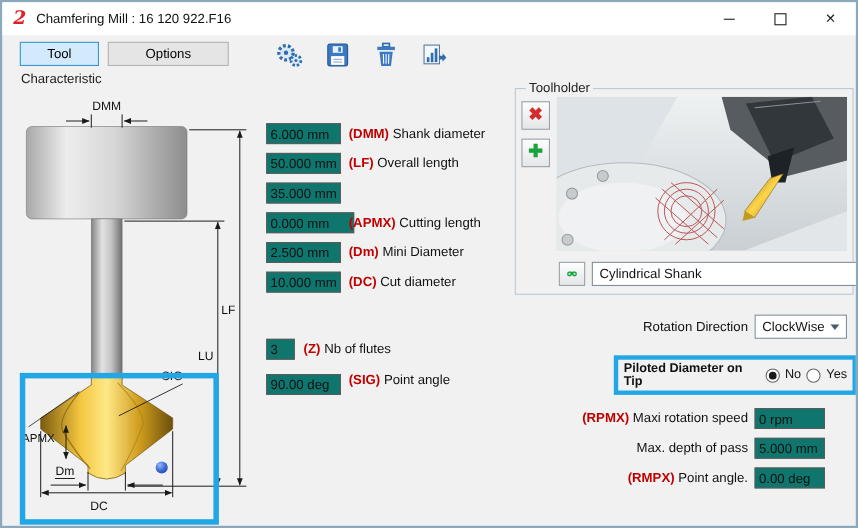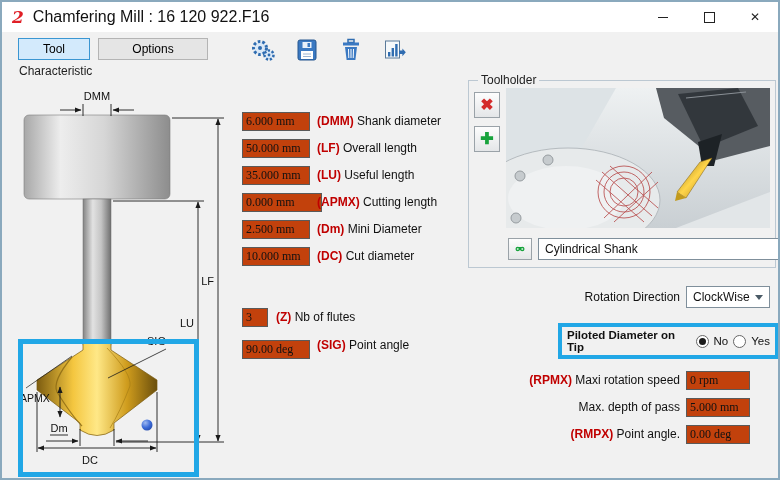--- a/index.html
+++ b/index.html
@@ -1,34 +1,34 @@
 <!DOCTYPE html>
 <html><head>
 <meta charset="utf-8">
 <style>
   html,body{margin:0;padding:0;background:#cfd6db;font-family:"Liberation Sans",sans-serif;}
   .window{position:relative;width:780px;height:480px;box-sizing:border-box;background:#f1f1f1;
           border:2px solid #8aa9bd;overflow:hidden;}
   
   .titlebar{position:absolute;left:0;top:0;right:0;height:30px;background:#ffffff;display:flex;align-items:center;}
   .logo{margin-left:10px;color:#e01f26;font-weight:bold;font-style:italic;font-size:17px;font-family:"DejaVu Serif",serif;}
-  .title{margin-left:9px;font-size:16px;color:#111;}
+  .title{margin-left:9px;font-size:12px;color:#111;}
   .wincontrols{margin-left:auto;display:flex;height:100%;}
   .winbtn{width:46px;height:100%;display:flex;align-items:center;justify-content:center;font-size:12px;color:#222;cursor:default;}
   .min-glyph{width:10px;border-top:1px solid #222;display:inline-block;}
   .max-glyph{width:9px;height:9px;border:1px solid #222;display:inline-block;}
   
   .tab{position:absolute;top:36px;height:22px;box-sizing:border-box;font-size:12px;display:flex;align-items:center;justify-content:center;}
   .tab-tool{left:16px;width:72px;background:#d3eafc;border:1px solid #3a96d2;}
   .tab-options{left:96px;width:110px;background:#e5e5e5;border:1px solid #b4b4b4;}
   .toolbtn{position:absolute;top:33px;width:30px;height:30px;display:flex;align-items:center;justify-content:center;}
   
   .grouplabel{position:absolute;font-size:12px;color:#222;background:#f1f1f1;padding:0 3px;}
-  .field{position:absolute;height:19px;box-sizing:border-box;border:1px solid #5a5a5a;background:#c2410c;
-         font-size:12px;font-family:Liberation Serif, serif;padding:0 3px;color:#111;outline:none;}
+  .field{position:absolute;height:19px;box-sizing:border-box;border:1px solid #5a5a5a;background:#0f766e;
+         font-size:12px;font-family:Liberation Sans, sans-serif;padding:0 3px;color:#111;outline:none;}
   .flabel{position:absolute;font-size:12px;color:#111;line-height:19px;white-space:nowrap;}
   .rlabel{text-align:right;width:220px;}
   .code{color:#c00000;font-weight:bold;}
   .groupbox{position:absolute;border:1px solid #bcc8d2;}
   .sqbtn{position:absolute;width:26px;height:26px;box-sizing:border-box;border:1px solid #9aa2a8;
          background:linear-gradient(#fdfdfd,#e4e6e8);display:flex;align-items:center;justify-content:center;
          font-size:16px;font-weight:bold;line-height:1;}
   .redg{color:#d42b2b;}.greeng{color:#18a33c;}
   .dropdown{position:absolute;box-sizing:border-box;border:1px solid #7f8f9b;background:#fff;display:flex;
             align-items:center;font-size:12px;padding:0 6px;color:#111;}
@@ -180,21 +180,20 @@
 
   <div class="hl" style="left:16px;top:337px;width:181px;height:138px;"></div>
 
   <input class="field" style="left: 240px; top: 110px; width: 68px;" value="6.000 mm">
   <div class="flabel" style="left:315px;top:110px;"><span class="code">(DMM)</span> <span>Shank diameter</span></div>
 
   <input class="field" style="left: 240px; top: 137px; width: 68px;" value="50.000 mm">
   <div class="flabel" style="left:315px;top:137px;"><span class="code">(LF)</span> <span>Overall length</span></div>
 
   <input class="field" style="left: 240px; top: 164px; width: 68px;" value="35.000 mm">
-  <div class="flabel" style="left:315px;top:164px;"><span class="code">(LU)</span> <span>Useful length</span></div>
 
   <input class="field" style="left: 240px; top: 191px; width: 80px;" value="0.000 mm">
   <div class="flabel" style="left:315px;top:191px;"><span class="code">(APMX)</span> <span>Cutting length</span></div>
 
   <input class="field" style="left: 240px; top: 218px; width: 68px;" value="2.500 mm">
   <div class="flabel" style="left:315px;top:218px;"><span class="code">(Dm)</span> <span>Mini Diameter</span></div>
 
   <input class="field" style="left: 240px; top: 245px; width: 68px;" value="10.000 mm">
   <div class="flabel" style="left:315px;top:245px;"><span class="code">(DC)</span> <span>Cut diameter</span></div>
 

